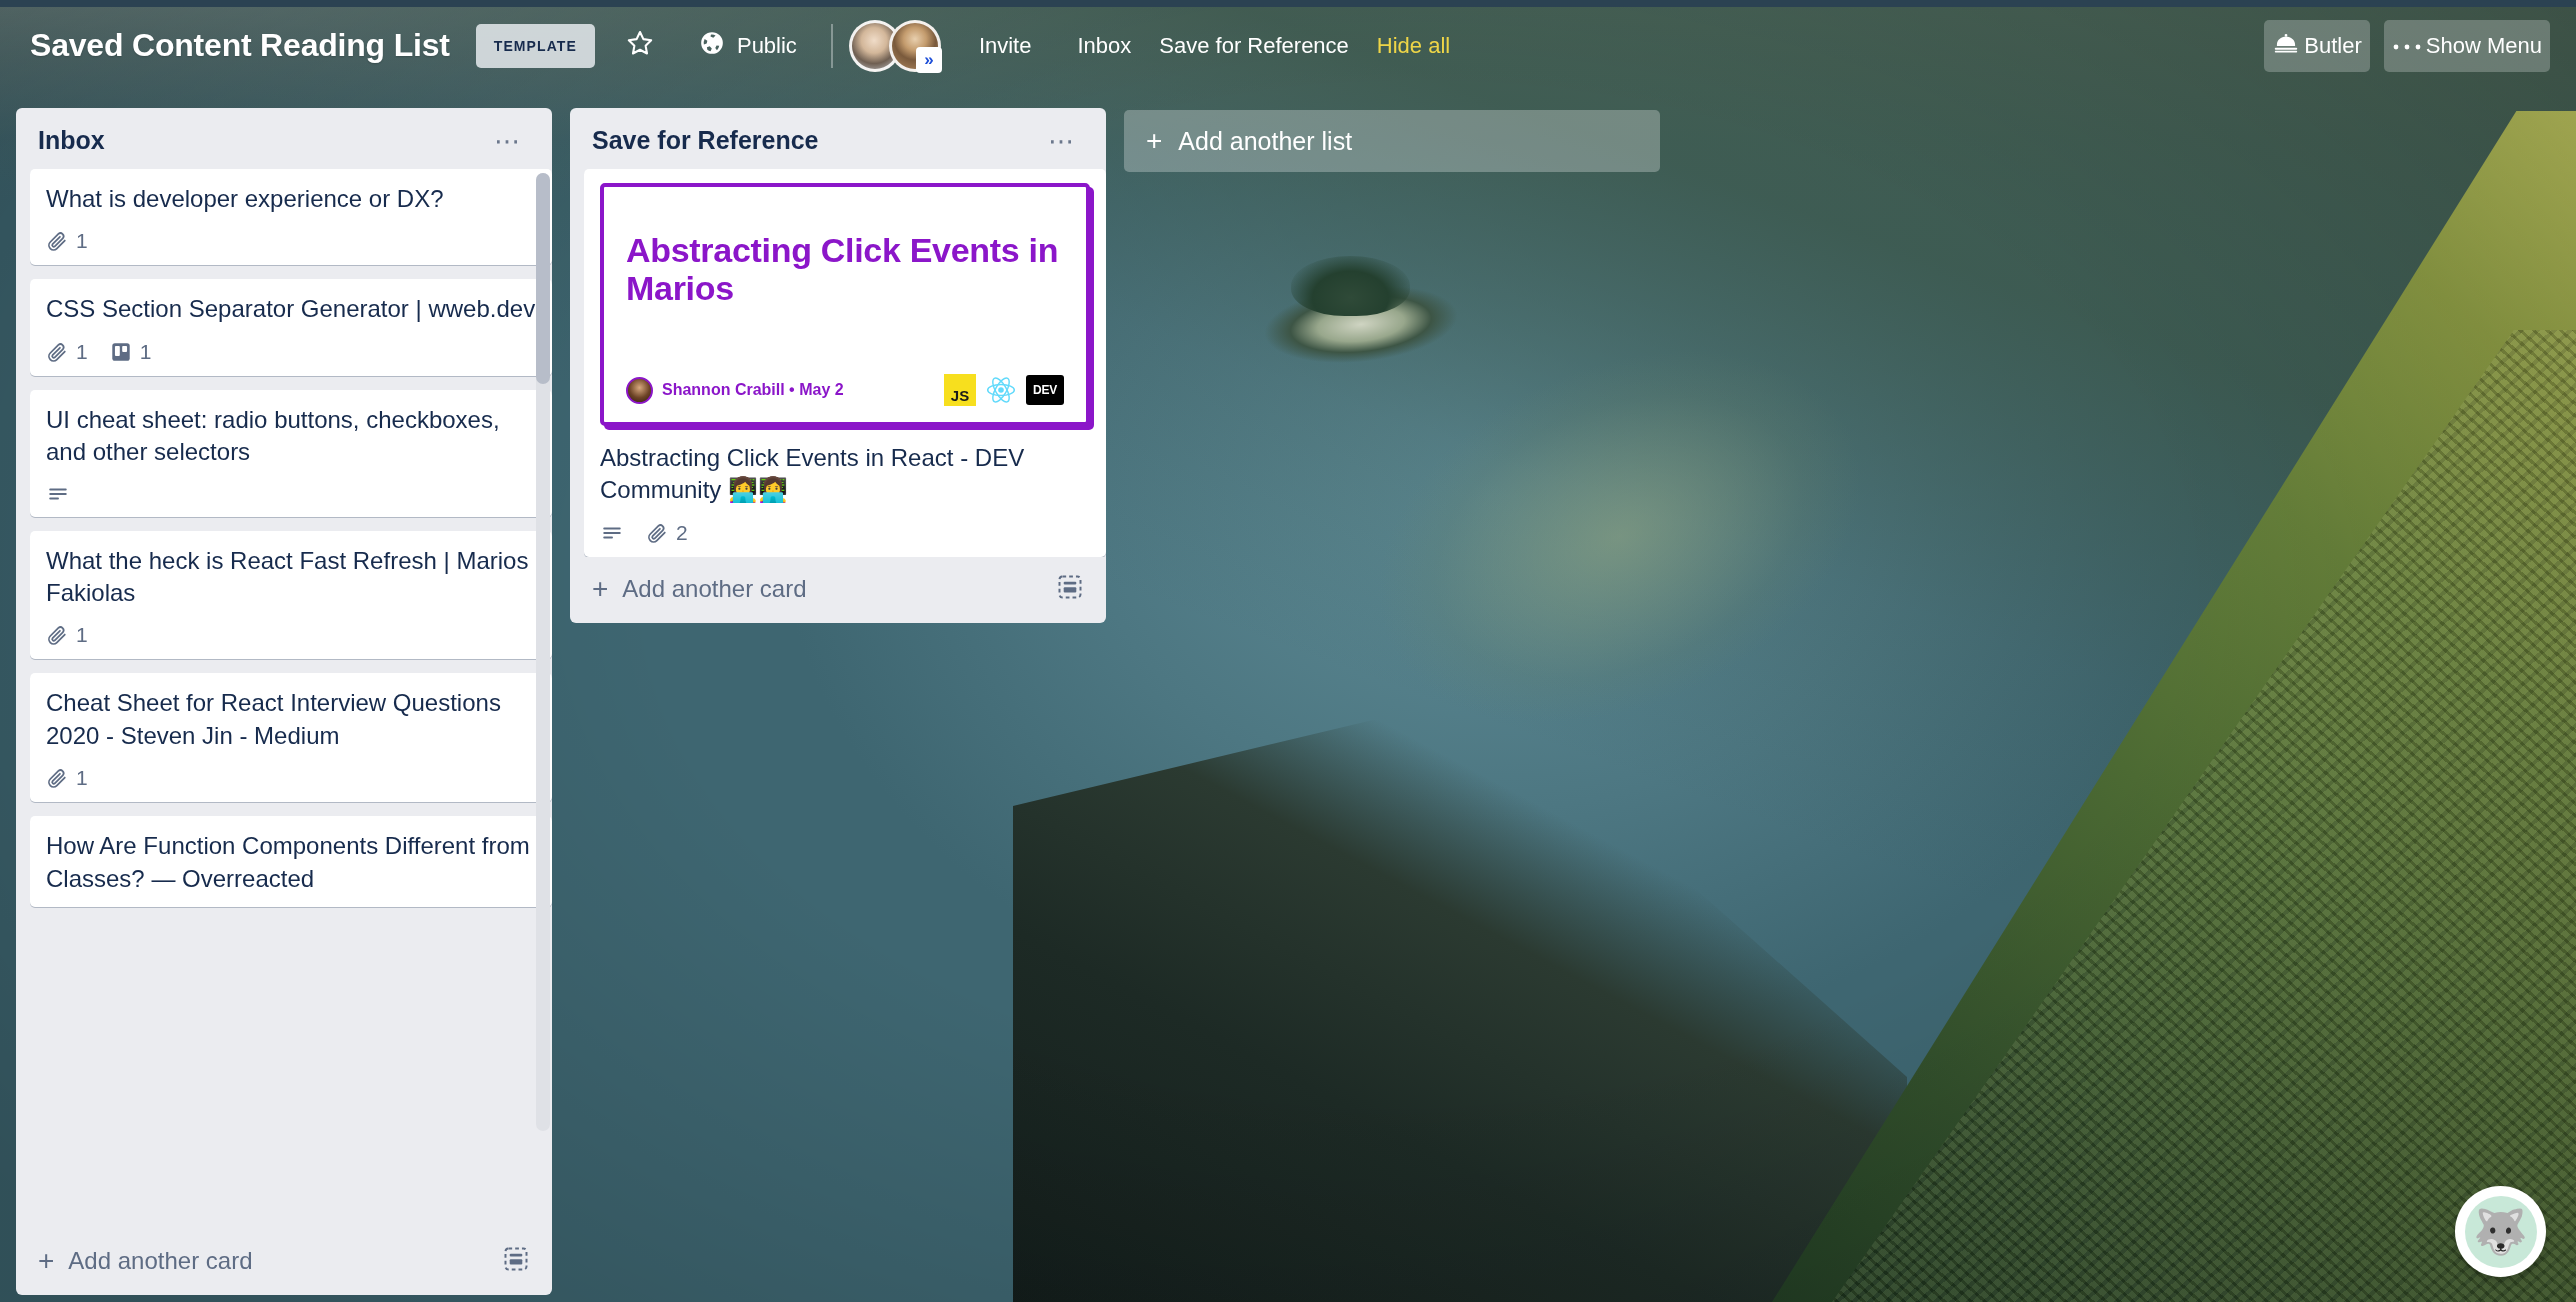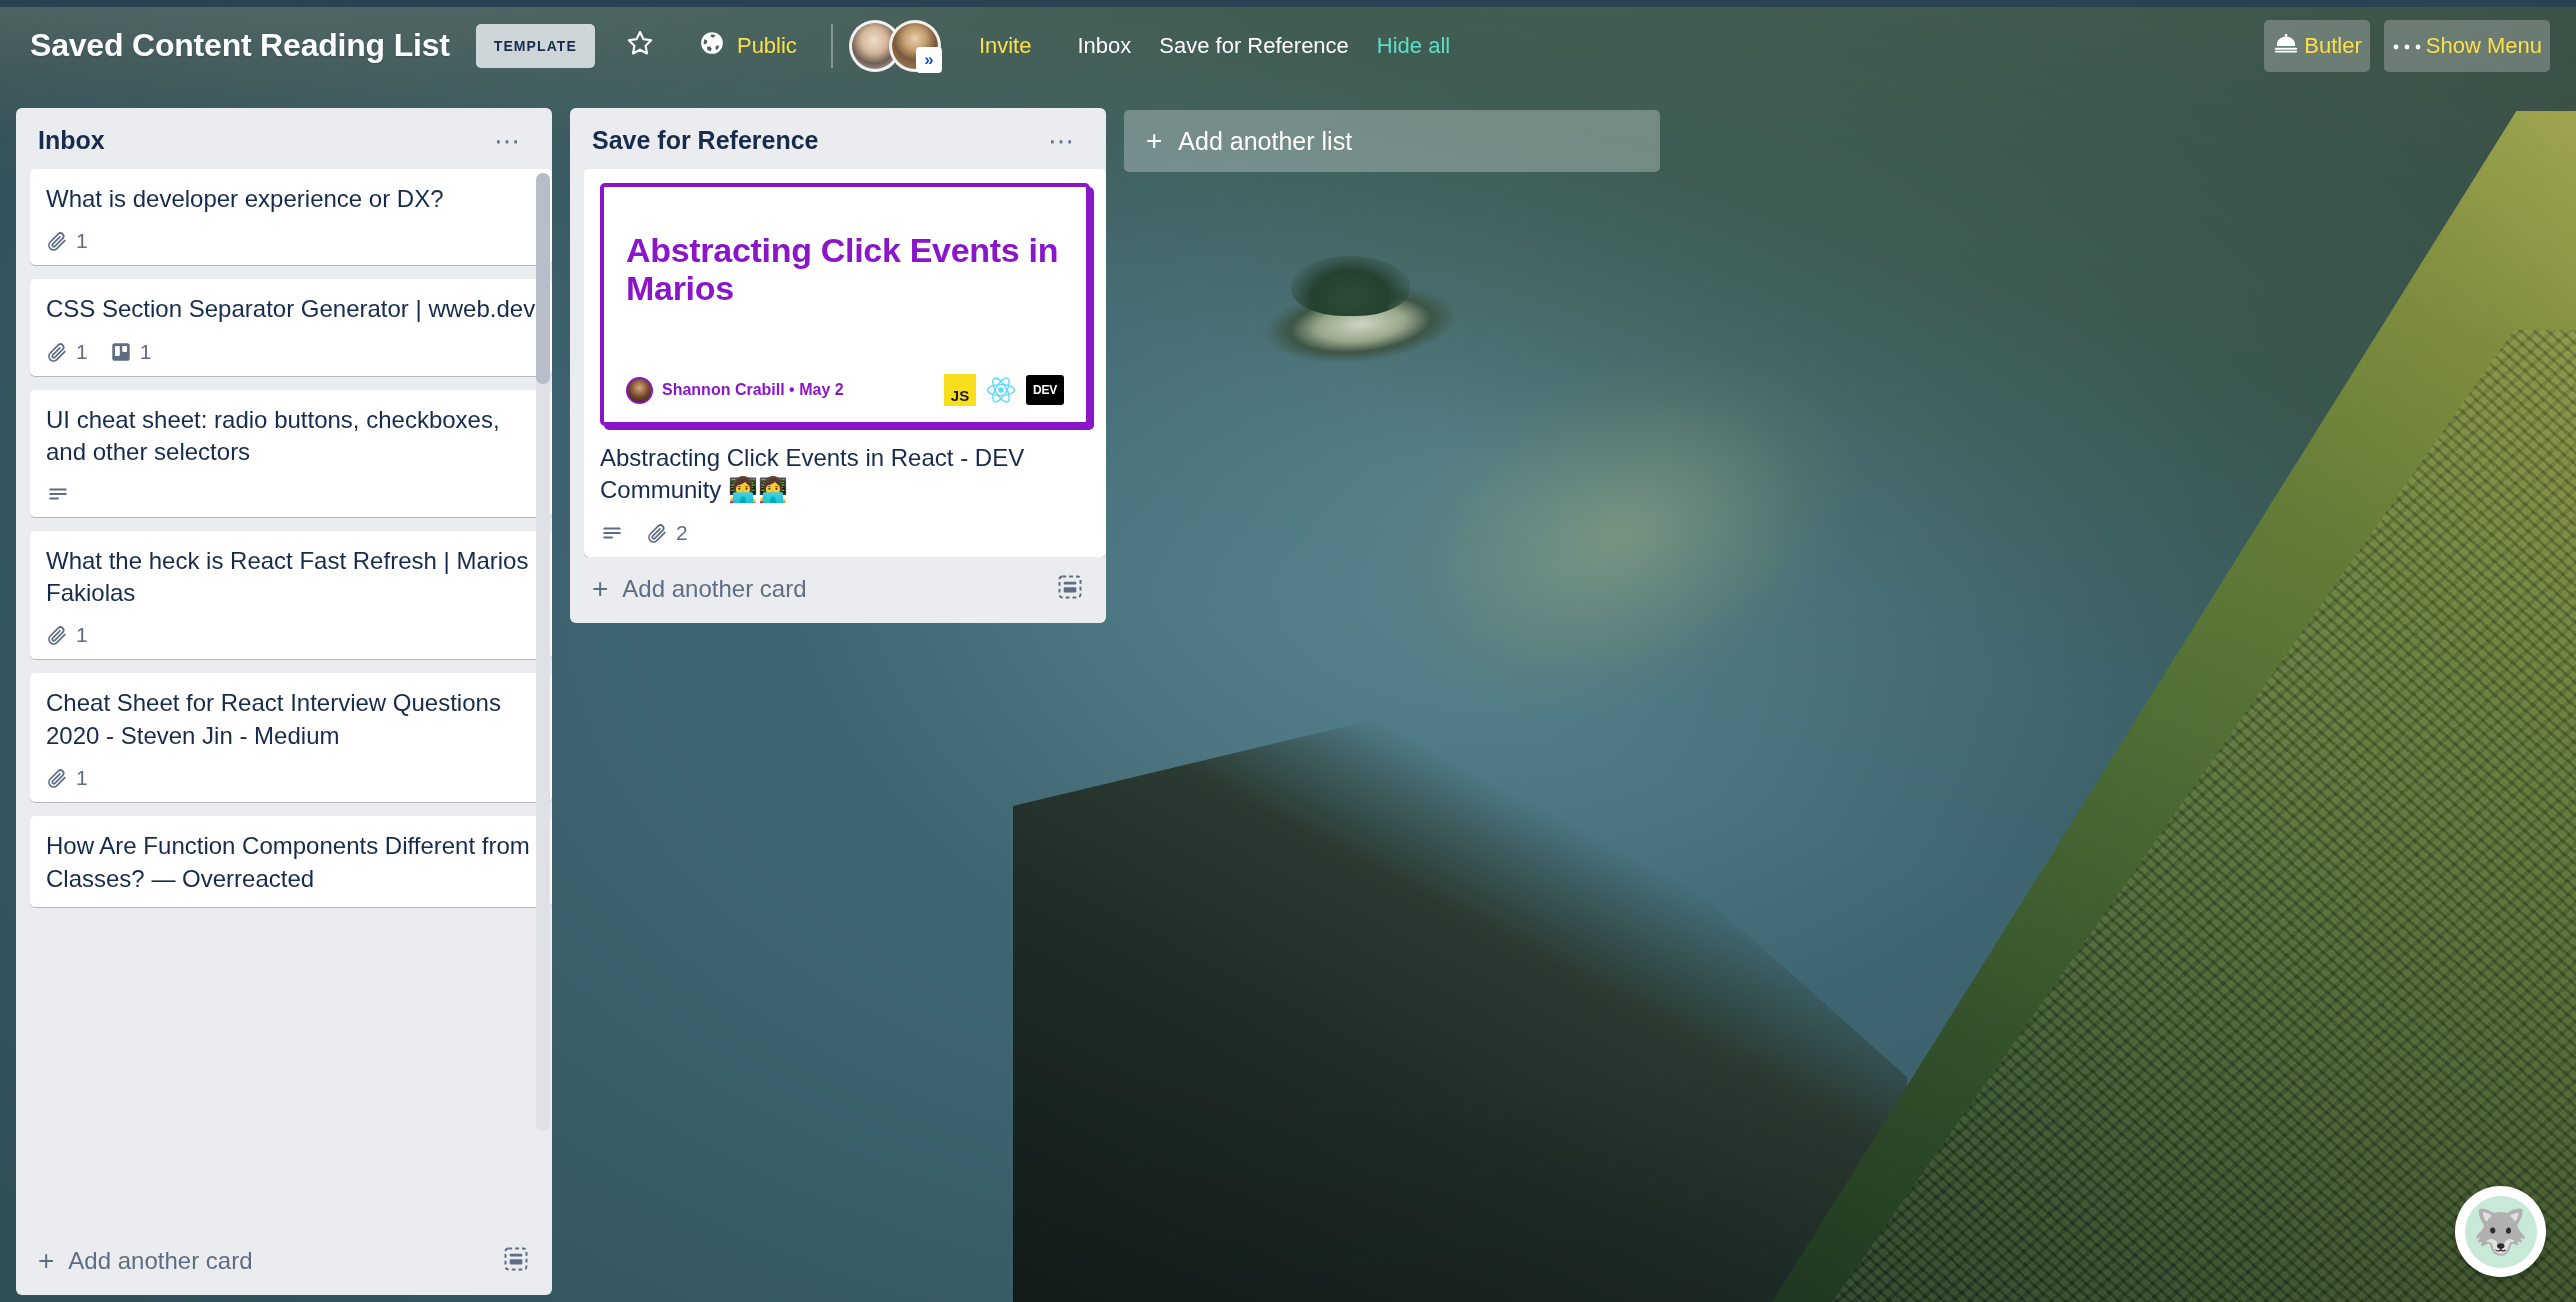--- a/index.html
+++ b/index.html
@@ -110,21 +110,21 @@
   #board-title {
     font-size: 32px; font-weight: bold; color: #ffffff;
     letter-spacing: -0.2px;
     text-shadow: 0 1px 2px rgba(0,0,0,0.18);
     white-space: nowrap;
   }
   .hdr-btn {
     display: inline-flex; align-items: center; justify-content: center;
     height: 52px; border-radius: 5px;
     background: rgba(255,255,255,0.24);
-    color: #fde047; font-size: 22px;
+    color: #ffffff; font-size: 22px;
     cursor: pointer; white-space: nowrap;
   }
   .hdr-plain { background: transparent; }
 
   #template-badge {
     margin-left: 26px;
     padding: 0 18px; height: 44px;
     border-radius: 5px;
     background: rgba(235,239,243,0.82);
     color: #172b4d; font-size: 14px; font-weight: bold;
@@ -154,21 +154,21 @@
     display: flex; align-items: center; justify-content: center;
     color: #1e4fd8; font-size: 17px; font-weight: bold; line-height: 1;
   }
   #invite-button { margin-left: 18px; padding: 0 20px; }
   #inbox-link, #save-link, #hideall-link {
     height: 52px; display: inline-flex; align-items: center;
     padding: 0 14px; font-size: 22px; color: #ffffff;
     border-radius: 5px; cursor: pointer; white-space: nowrap;
   }
   #inbox-link { margin-left: 12px; }
-  #hideall-link { color: #5eead4; opacity: 0.92; }
+  #hideall-link { color: #fde047; opacity: 0.92; }
   #header-right { margin-left: auto; display: flex; align-items: center; gap: 14px; }
   #butler-button, #show-menu-button { padding: 0 8px; gap: 4px; }
 
   
   #lists-area {
     position: absolute; left: 0; top: 98px;
     width: 2576px; height: 1205px;
     display: flex; align-items: flex-start;
     gap: 0px;
     padding: 10px 0 0 16px;

